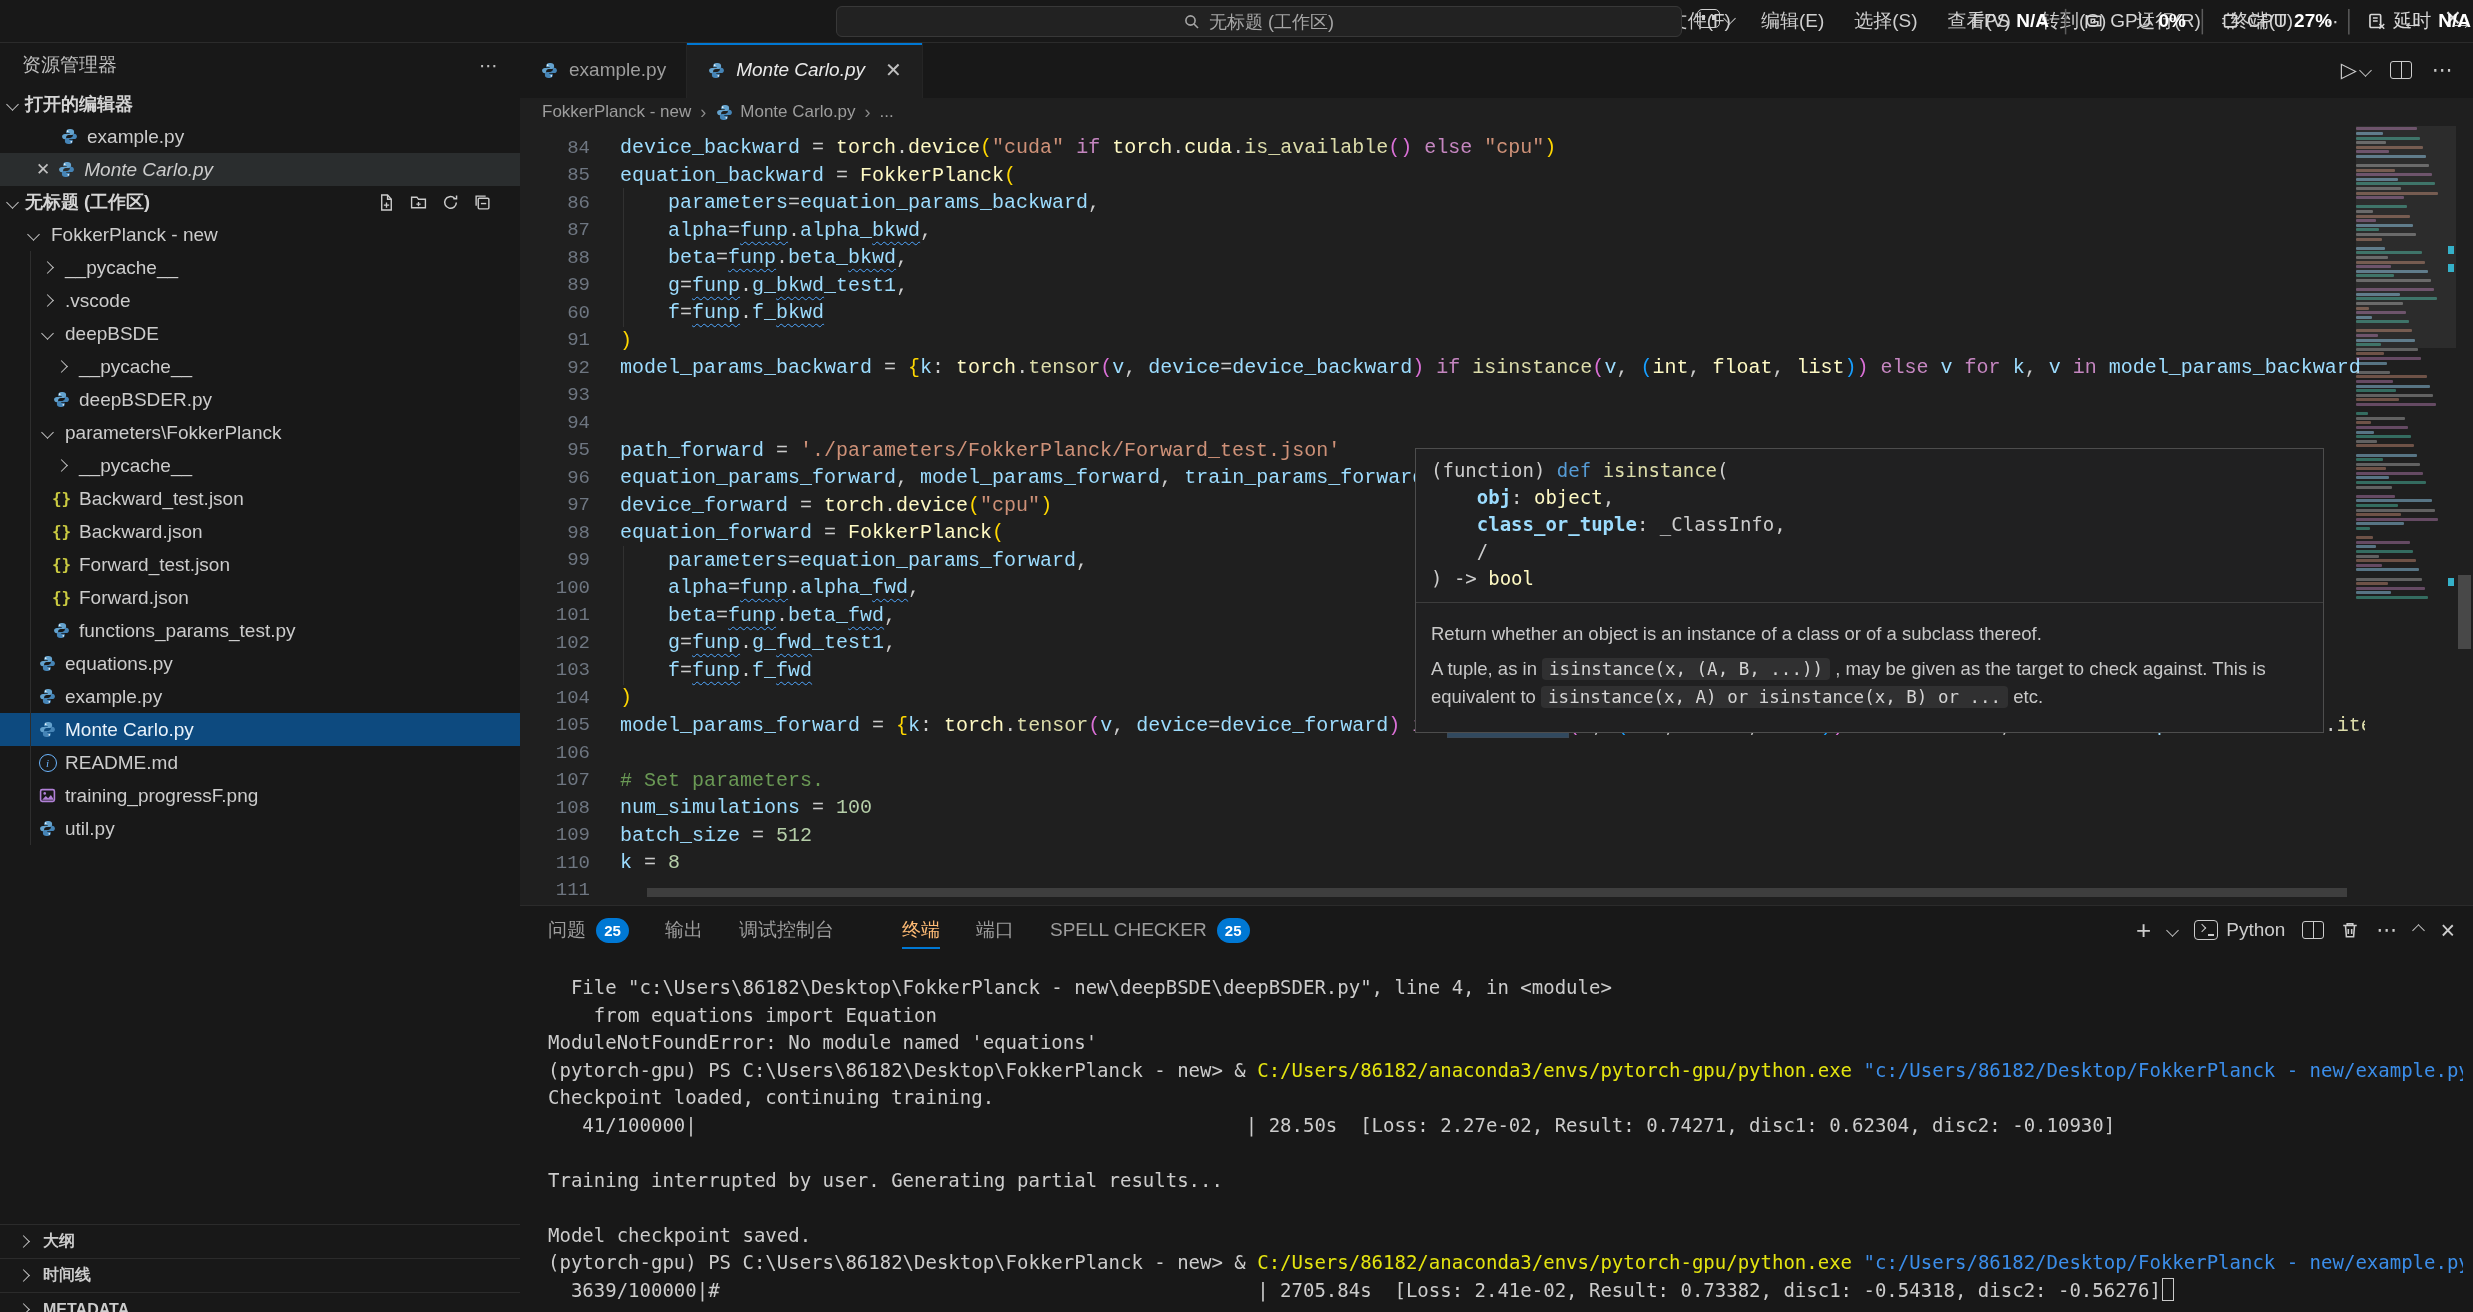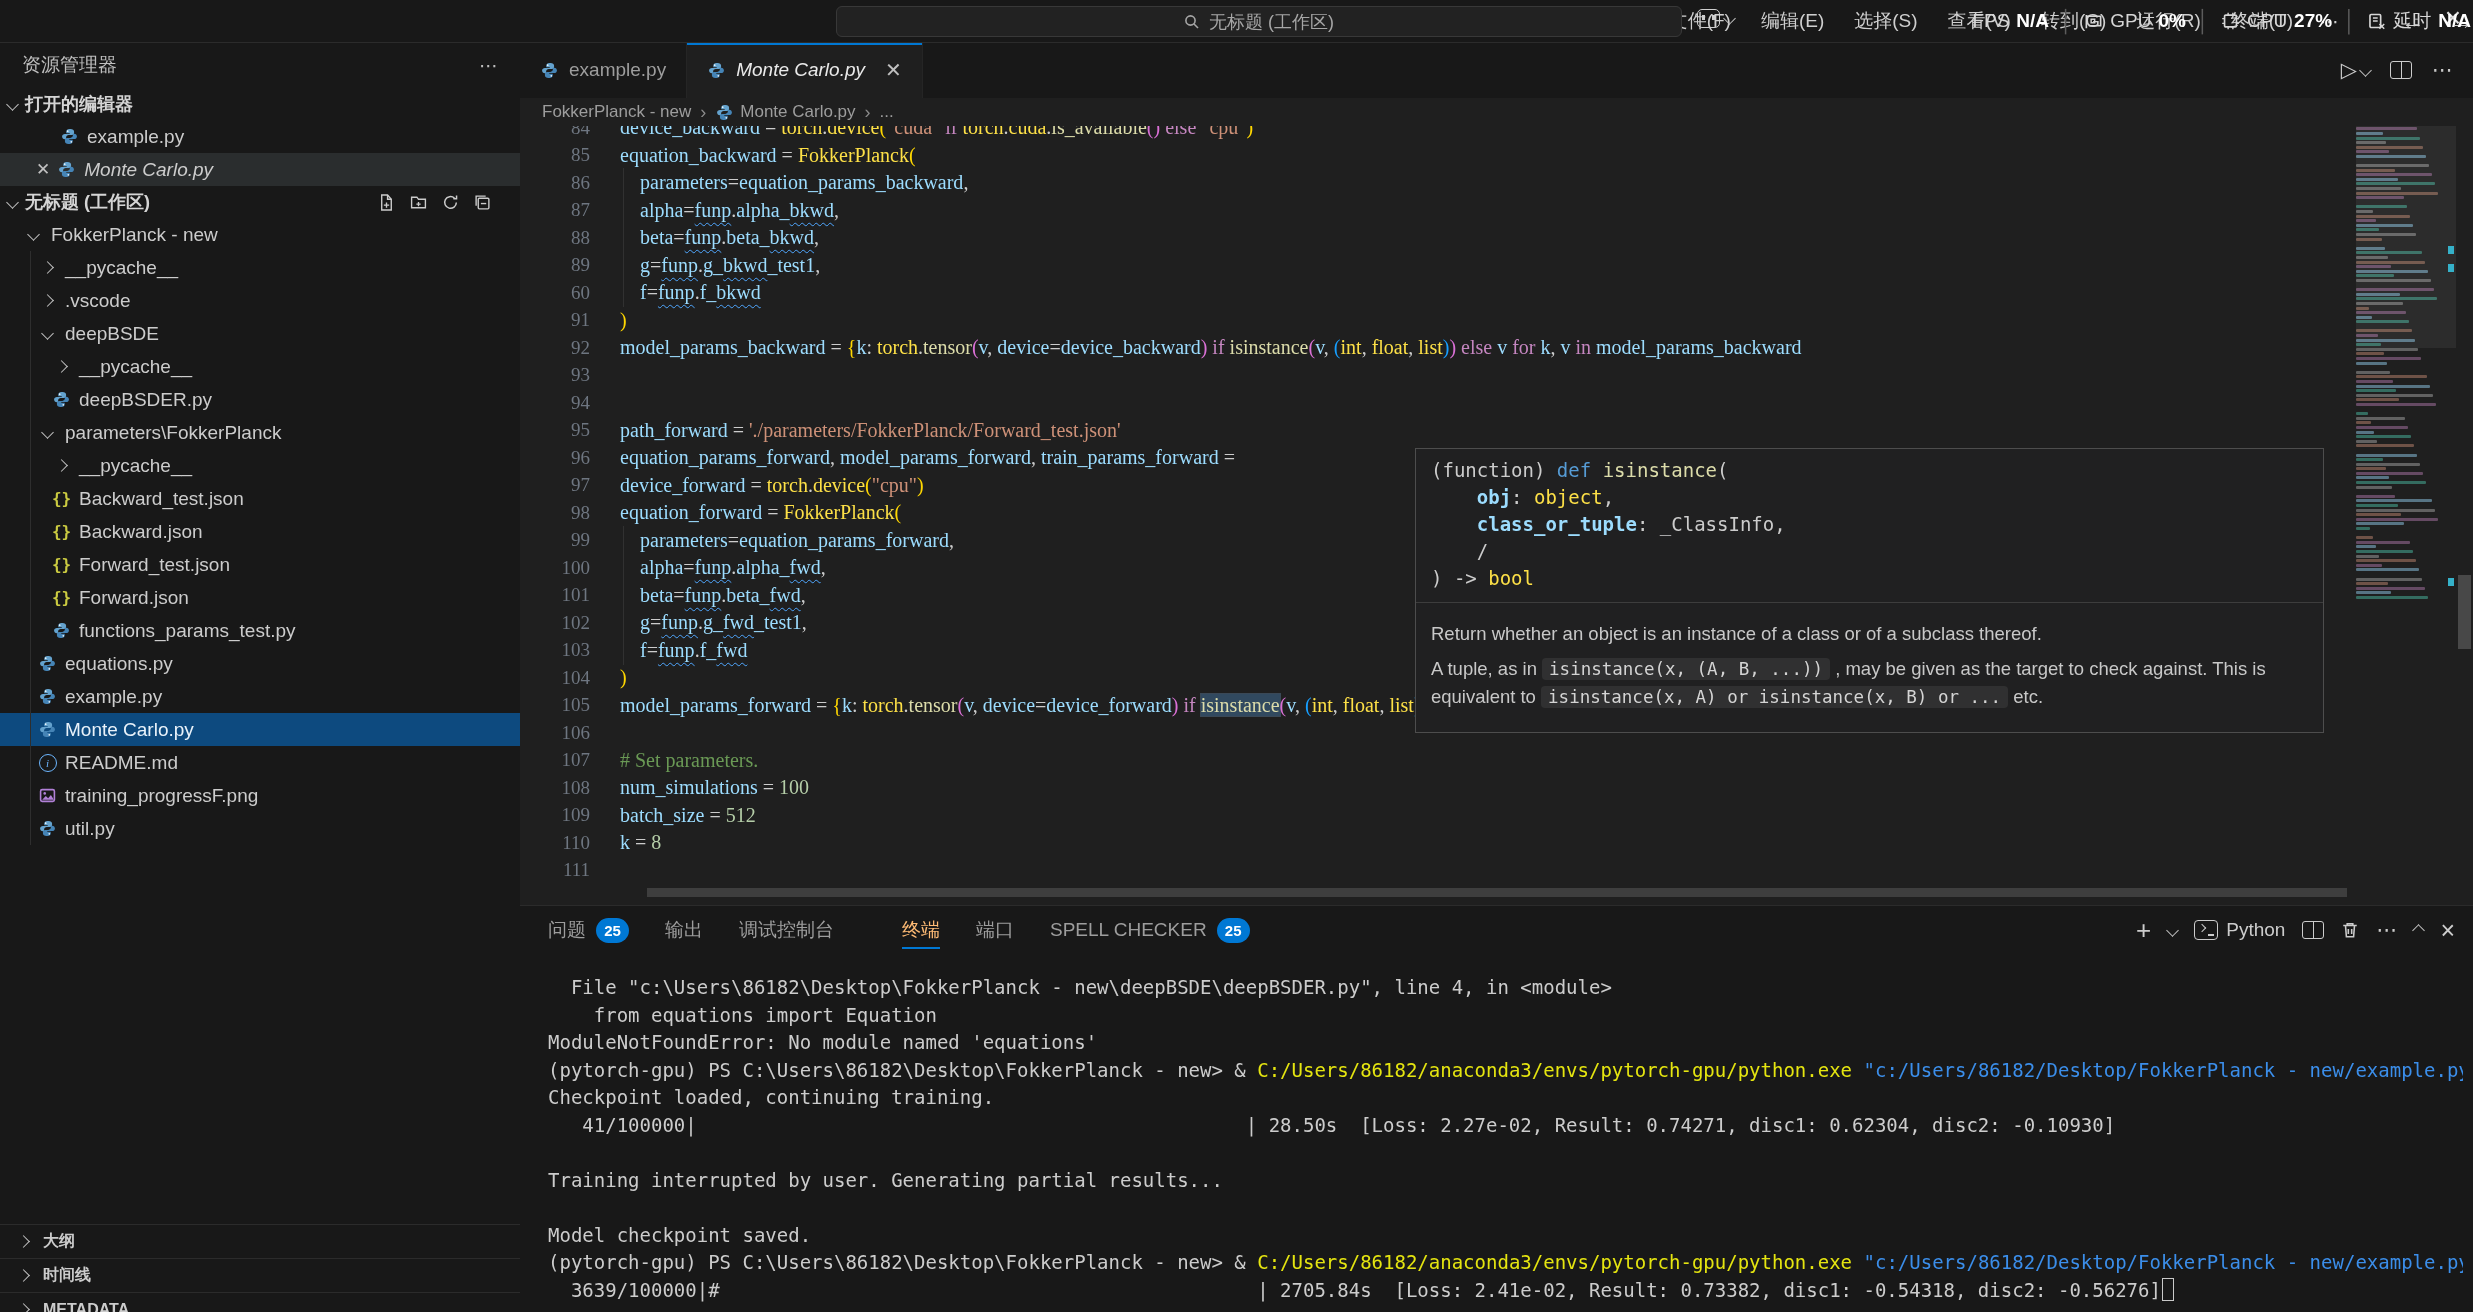--- a/index.html
+++ b/index.html
@@ -53,27 +53,27 @@
   .tab{display:flex;align-items:center;gap:10px;padding:0 20px;font-size:19px;color:#9d9d9d;border-right:1px solid #252525;position:relative;}
   .tab.active{background:#1f1f1f;color:#eaeaea;}
   .tab.active::before{content:"";position:absolute;left:0;right:0;top:0;height:3px;background:#0078d4;}
   .tab.preview .tlbl{font-style:italic;}
   .tab .closex{margin-left:10px;font-size:20px;color:#c0c0c0;}
   .tab-actions{margin-left:auto;display:flex;align-items:center;gap:20px;padding-right:20px;color:#c8c8c8;font-size:21px;}
   .runbtn{display:flex;align-items:center;gap:4px;}
   .breadcrumb{position:absolute;left:520px;top:98px;width:1953px;height:28px;background:#1f1f1f;display:flex;align-items:center;
               gap:9px;padding-left:22px;font-size:17px;color:#9d9d9d;z-index:4;}
   .bc-sep{font-size:18px;color:#8b8b8b;}
-  .code{position:absolute;left:520px;top:114px;width:1845px;height:772px;background:#1f1f1f;overflow:hidden;
-        font-family:Liberation Serif, serif;font-size:20px;z-index:1;}
+  .code{position:absolute;left:520px;top:134px;width:1845px;height:772px;background:#1f1f1f;overflow:hidden;
+        font-family:Liberation Mono, monospace;font-size:20px;z-index:1;}
   .code-line{height:27.5px;display:flex;align-items:center;}
   .ln{width:70px;text-align:right;color:#6e7681;flex:none;font-size:19px;}
   .lc{margin-left:30px;position:relative;white-space:pre;}
   .guided .lc::before{content:"";position:absolute;left:3px;top:-3px;bottom:-3px;border-left:1px solid #313131;}
-  .tk-w{color:#cccccc}.tk-v{color:#9CDCFE}.tk-t{color:#fde047}.tk-f{color:#DCDCAA}.tk-k{color:#C586C0}
+  .tk-w{color:#cccccc}.tk-v{color:#9CDCFE}.tk-t{color:#fef9c3}.tk-f{color:#DCDCAA}.tk-k{color:#C586C0}
   .tk-kb{color:#569CD6}.tk-s{color:#CE9178}.tk-n{color:#B5CEA8}.tk-c{color:#6A9955}
   .tk-g{color:#FFD700}.tk-p2{color:#DA70D6}.tk-p3{color:#179FFF}
   .tk-vu{color:#9CDCFE;text-decoration:underline wavy #4fa7ff 1.4px;text-underline-offset:5px;}
   .tk-fh{color:#DCDCAA;background:rgba(64,107,148,.55);box-shadow:0 0 0 1px rgba(110,150,190,.35);}
   .hscroll{position:absolute;left:647px;top:888px;width:1700px;height:9px;background:rgba(121,121,121,.35);z-index:6;}
   .vthumb{position:absolute;left:2458px;top:575px;width:13px;height:74px;background:rgba(140,140,140,.38);z-index:6;}
   .minimap{position:absolute;left:2356px;top:86px;width:100px;height:545px;z-index:3;}
   .mm-slider{position:absolute;left:0;top:0;width:100%;height:262px;background:rgba(255,255,255,.06);}
   .mm-line{height:3px;margin-bottom:1.6px;border-radius:1px;}
   .mm-mark{position:absolute;right:2px;width:6px;background:#35b1c9;}

